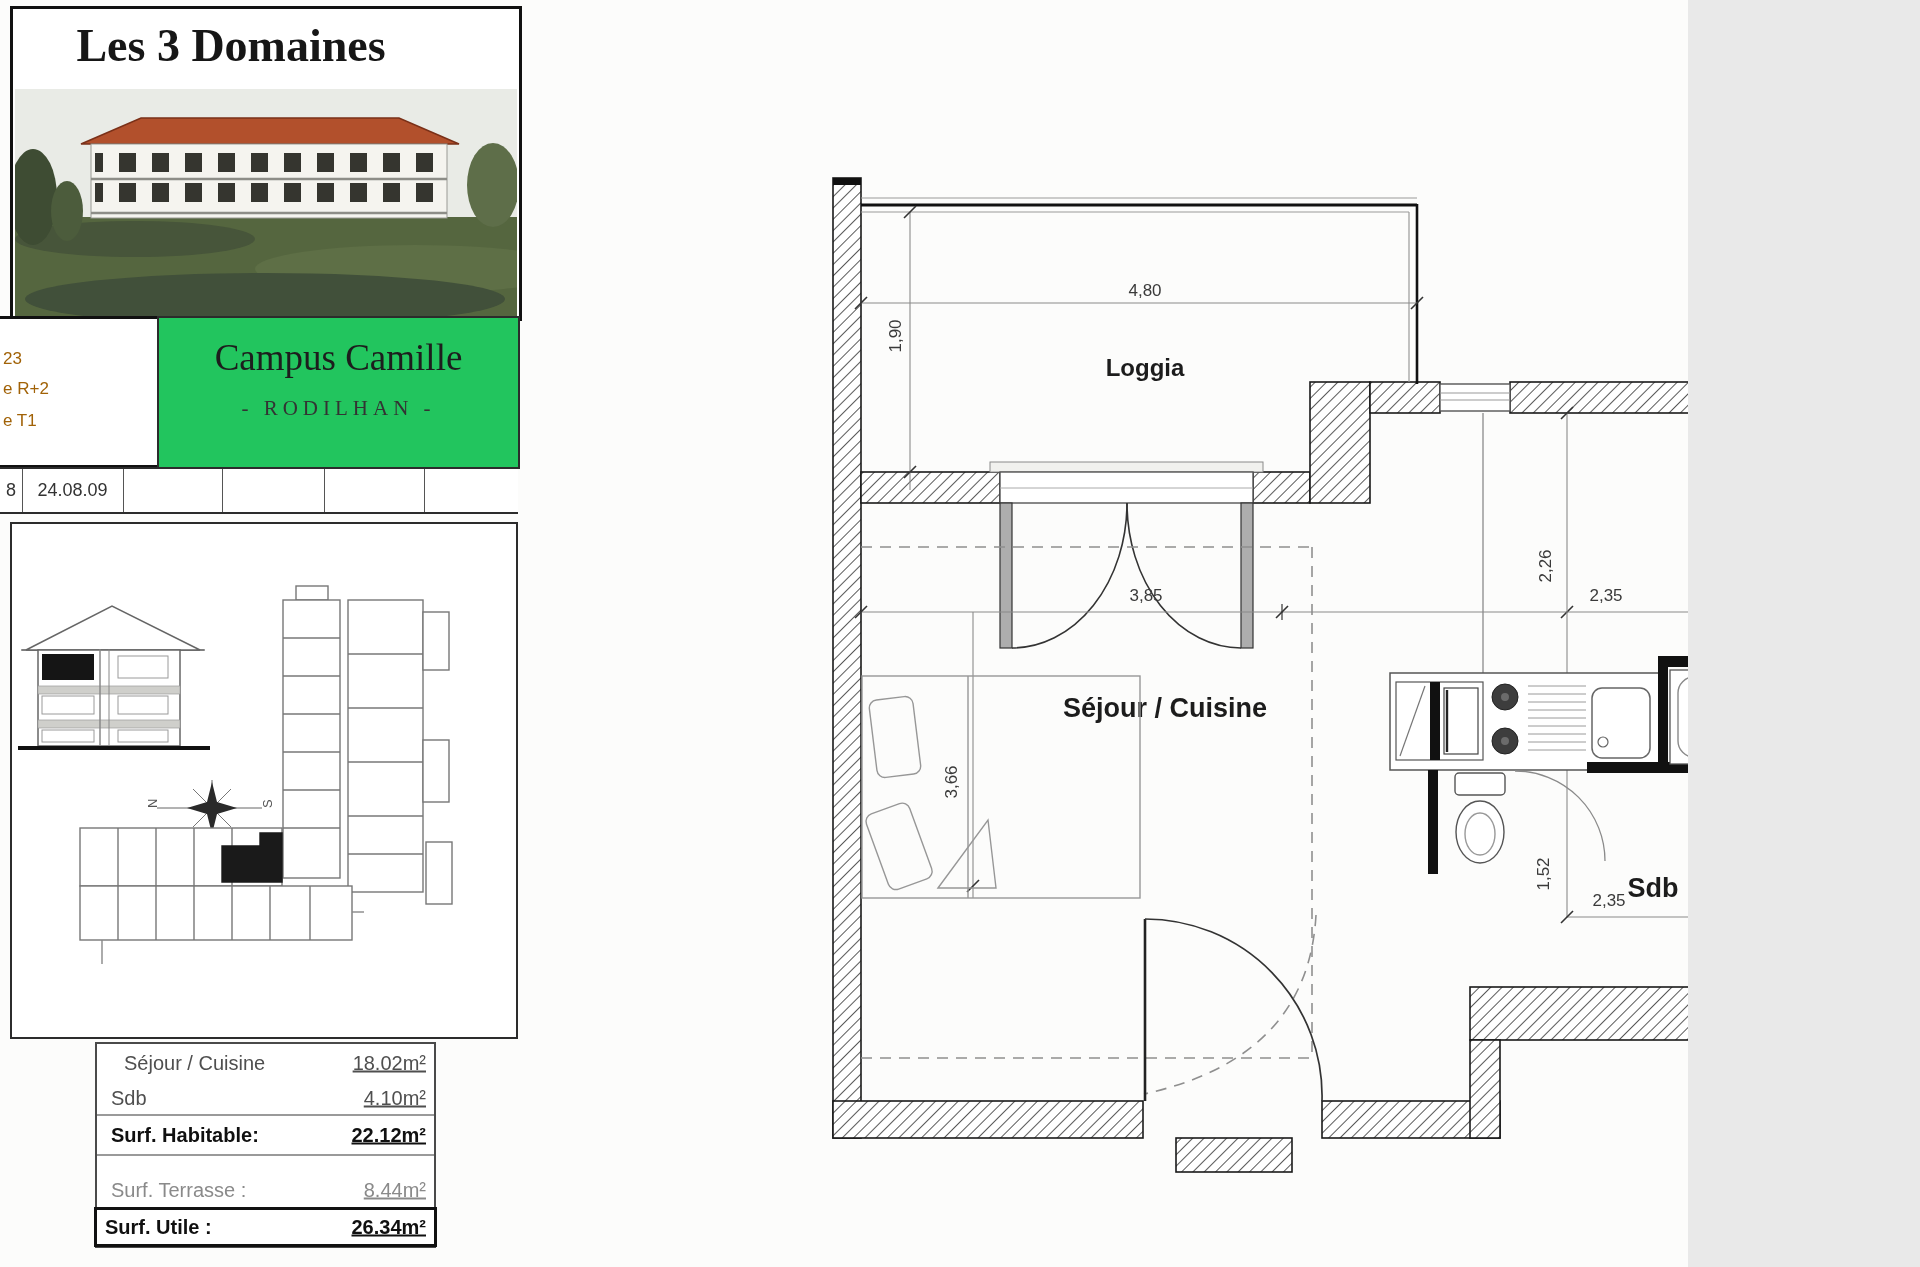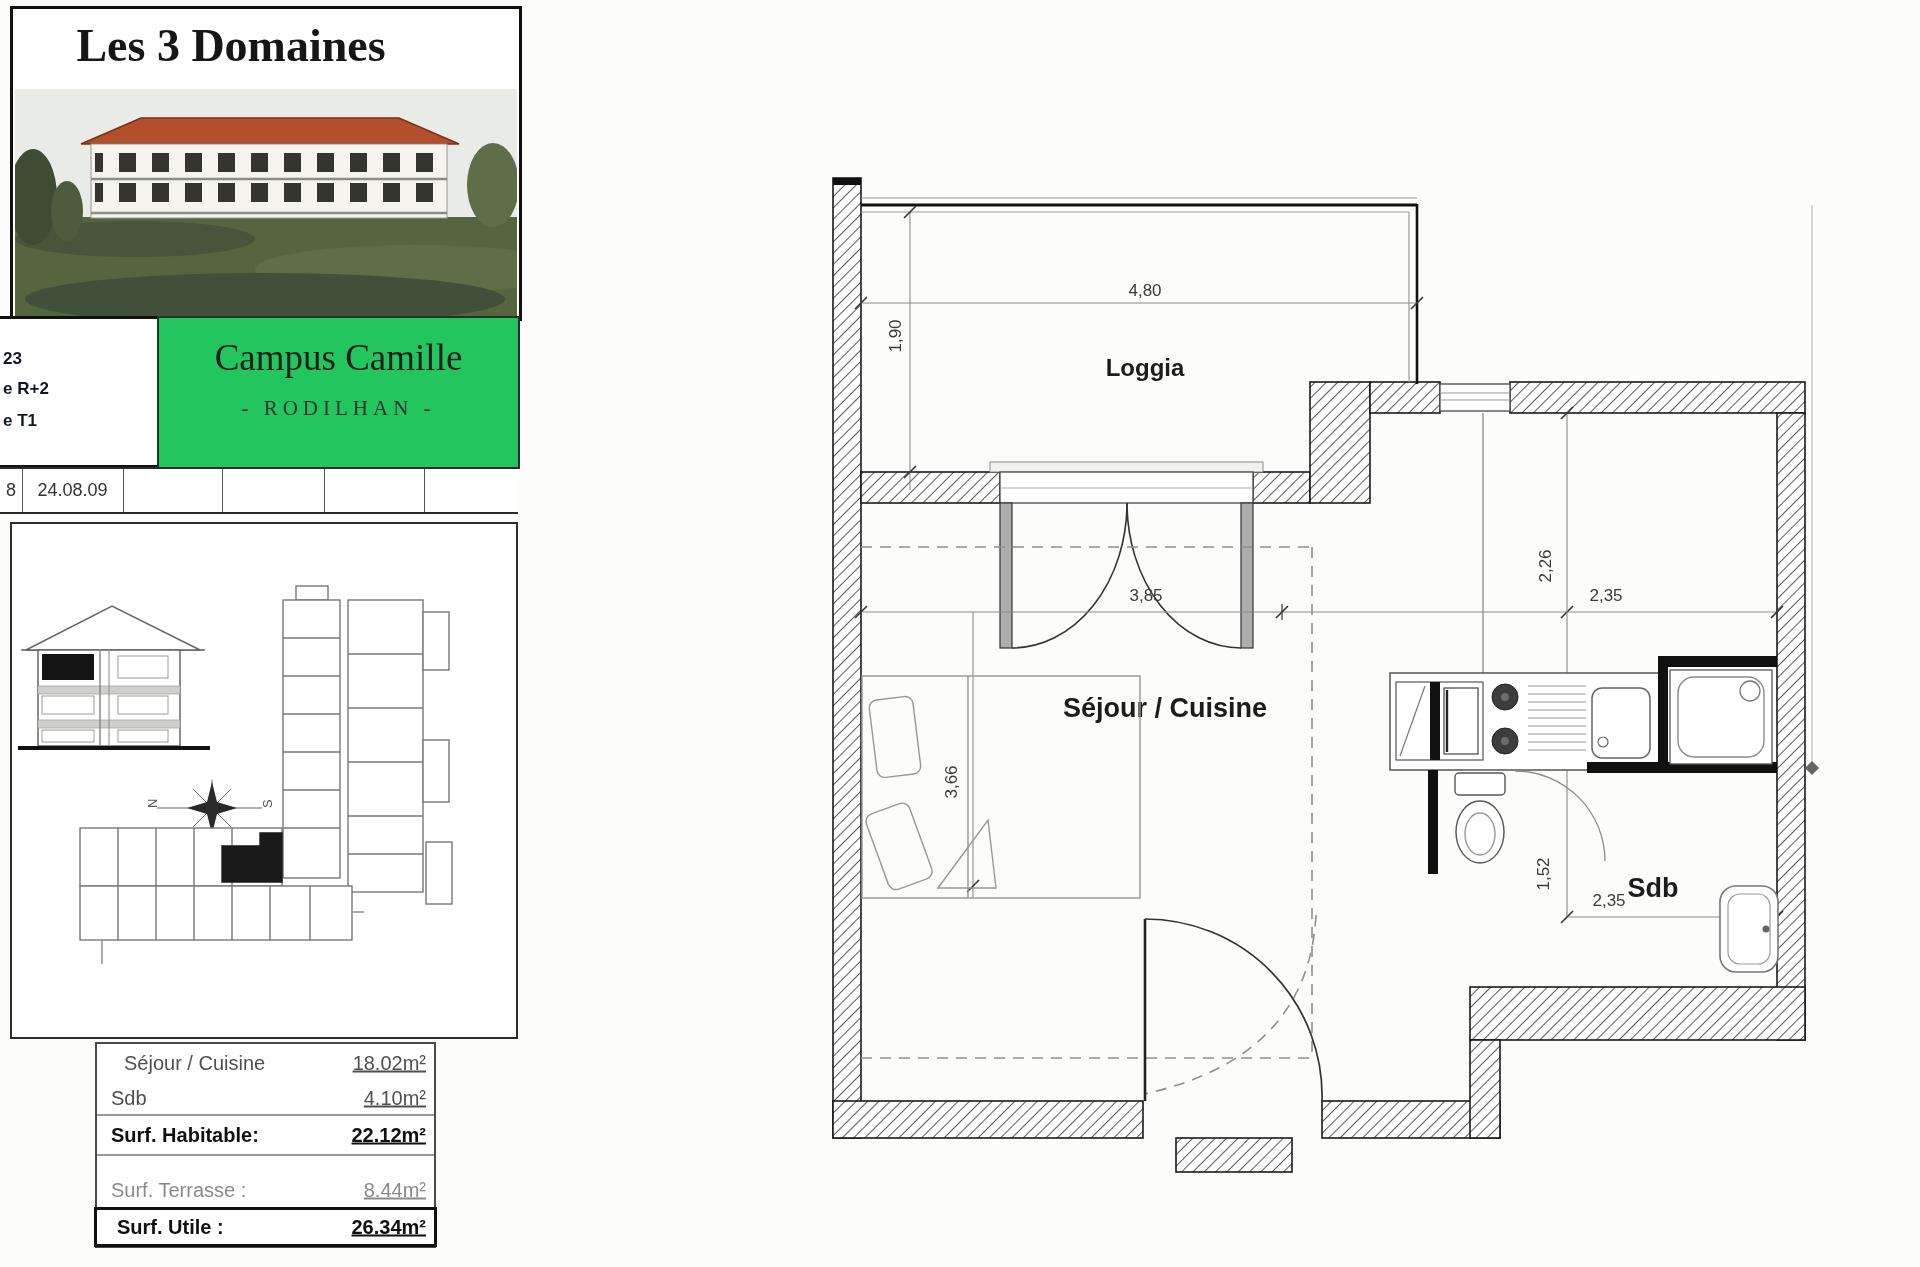--- a/index.html
+++ b/index.html
@@ -1,45 +1,45 @@
 <!DOCTYPE html>
 <html><head>
 <meta charset="utf-8">
 <style>
   html,body{margin:0;padding:0;background:#e9e9e9;}
-  .page{position:relative;width:1920px;height:1267px;background:#fcfcfb;overflow:hidden;
+  .page{position:relative;width:1688px;height:1267px;background:#fcfcfb;overflow:hidden;
         font-family:"Liberation Sans",sans-serif;color:#222;}
   .abs{position:absolute;}
   
   .boxA{left:10px;top:6px;width:506px;height:309px;border:3px solid #111;background:#fff;}
   .mainTitle{position:absolute;left:18px;top:10px;width:400px;text-align:center;
              font-family:"Liberation Serif",serif;font-weight:bold;font-size:46px;color:#161616;}
   .photo{position:absolute;left:2px;right:2px;top:80px;bottom:2px;overflow:hidden;}
   .metaCell{left:-6px;top:316px;width:160px;height:146px;border:3px solid #111;background:#fff;}
-  .metaCell div{position:absolute;left:6px;font-weight:bold;font-size:17px;color:#0f172a;}
+  .metaCell div{position:absolute;left:6px;font-weight:normal;font-size:17px;color:#a16207;}
   .campusCell{left:157px;top:316px;width:359px;height:149px;border:2px solid #2c2c2c;background:#22c55e;}
   .campusName{position:absolute;left:0;top:18px;width:100%;text-align:center;
               font-family:"Liberation Serif",serif;font-size:37px;color:#1d1d1d;}
   .campusCity{position:absolute;left:0;top:78px;width:100%;text-align:center;
               font-family:"Liberation Serif",serif;font-size:21px;letter-spacing:5px;color:#333;}
   .dateRow{left:0;top:467px;width:518px;height:43px;border-top:2px solid #2c2c2c;border-bottom:2px solid #2c2c2c;background:#fff;}
   .dateRow .vline{position:absolute;top:0;bottom:0;width:1px;background:#555;}
   .dateRow span{position:absolute;top:0;height:43px;line-height:43px;font-size:18px;color:#333;text-align:center;}
   .drawBox{left:10px;top:522px;width:504px;height:513px;border:2px solid #2c2c2c;background:#fff;}
   
   .areaTable{left:95px;top:1042px;width:337px;border:2px solid #4a4a4a;background:#fff;font-size:20px;}
   .aRow{position:relative;box-sizing:border-box;}
   .aRow .lbl{position:absolute;left:14px;top:50%;transform:translateY(-50%);white-space:nowrap;}
   .aRow .val{position:absolute;right:8px;top:50%;transform:translateY(-50%);text-decoration:underline;}
   .r1{height:38px;color:#4f4f4f;} .r1 .lbl{left:27px;}
   .r2{height:34px;color:#4f4f4f;border-bottom:2px solid #9a9a9a;}
   .r3{height:40px;color:#101010;font-weight:bold;border-bottom:2px solid #9a9a9a;}
   .r4{height:34px;color:#8a8a8a;margin-top:17px;}
   .r5{height:40px;color:#101010;font-weight:bold;border:3px solid #111;margin:0 -3px -1px -3px;}
-  .r5 .lbl{left:20px;}
+  .r5 .lbl{left:8px;}
   
   .planSvg{left:520px;top:0;}
   text.dim{font-family:"Liberation Sans",sans-serif;font-size:17px;fill:#3a3a3a;}
   text.room{font-family:"Liberation Sans",sans-serif;font-weight:bold;fill:#1c1c1c;}
 </style>
 </head>
 <body>
 
 <div class="page">
 

